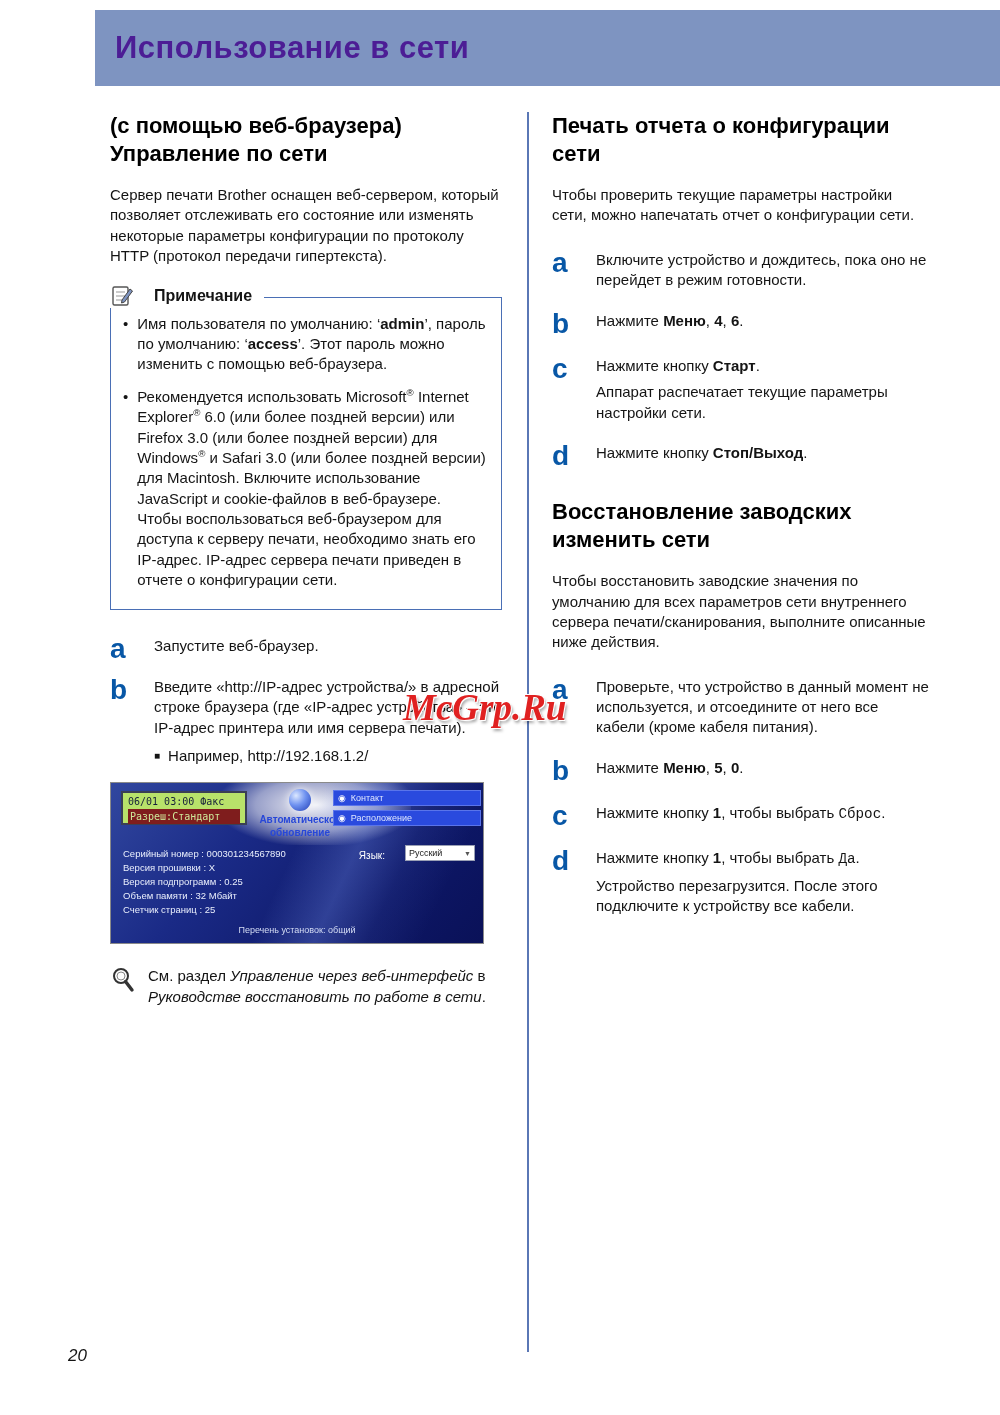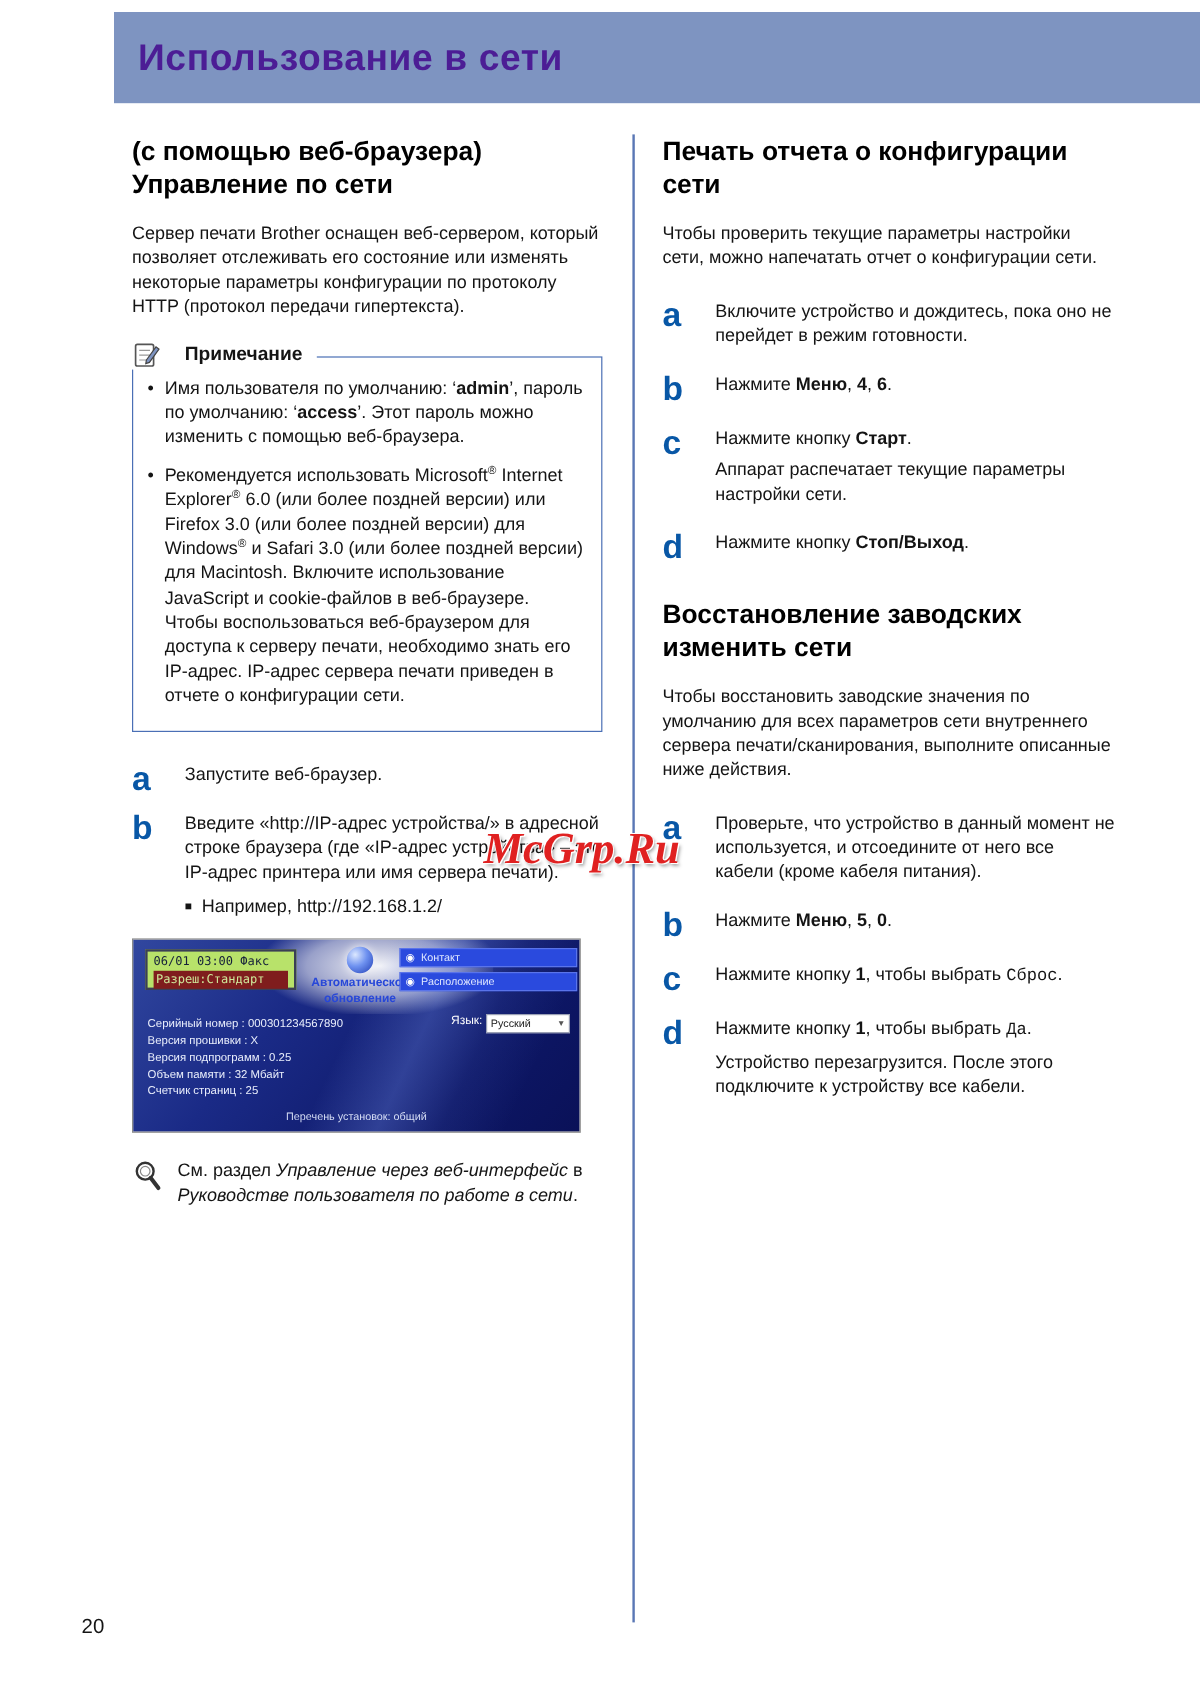--- a/index.html
+++ b/index.html
@@ -91,21 +91,21 @@
     display:flex;align-items:center;gap:5px;padding-left:4px;box-sizing:border-box;
     border:1px solid #5a74ea;
   }
   .shot-btn-1{top:7px;}
   .shot-btn-2{top:27px;}
   .shot-btn-icon{color:#ffffff;font-size:9px;line-height:1;}
   .shot-btn-label{color:#dfe7ff;font-size:9px;white-space:nowrap;}
   .shot-info{
     position:absolute;left:12px;top:64px;font-size:9.5px;color:#e9eefc;line-height:14px;white-space:nowrap;
   }
-  .shot-lang{position:absolute;right:8px;top:62px;display:flex;align-items:flex-start;gap:3px;}
+  .shot-lang{position:absolute;right:8px;top:62px;display:flex;align-items:flex-end;gap:20px;}
   .shot-lang-label{color:#ffffff;font-size:10px;}
   .shot-select{
     background:#ffffff;border:1px solid #9aa0b5;height:14px;width:62px;
     display:flex;align-items:center;justify-content:space-between;
     font-size:9px;color:#222;padding:0 3px;
   }
   .dd-arrow{font-size:7px;color:#555;}
   .shot-footer{
     position:absolute;left:0;right:0;bottom:8px;text-align:center;
     font-size:9px;color:#d4dcf4;
@@ -116,21 +116,21 @@
   .seealso-icon svg{display:block;}
   .seealso-text{font-size:15px;line-height:1.36;}
 
   
   .watermark{
     position:absolute;left:403px;top:686px;z-index:40;
     font-family:"Liberation Serif",serif;font-weight:bold;font-style:italic;
     font-size:37px;color:#e02121;
     text-shadow:1px 1px 0 #ffffff,-1px -1px 0 #ffffff,2px 3px 3px rgba(0,0,0,.35);
   }
-  .page-num{position:absolute;left:68px;top:1346px;font-size:17px;color:#141414;}
+  .page-num{position:absolute;left:68px;top:1346px;font-size:17px;color:#141414;font-style:italic;}
 </style>
 </head>
 <body>
 
 <div class="page">
 
   <header class="banner">
     <h1>Использование в сети</h1>
   </header>
 
@@ -219,21 +219,21 @@
     </div>
 
     <div class="seealso">
       <span class="seealso-icon">
         <svg width="26" height="28" viewBox="0 0 26 28">
           <circle cx="11" cy="10" r="7" fill="#ffffff" stroke="#333" stroke-width="2"></circle>
           <circle cx="11" cy="10" r="4" fill="none" stroke="#888" stroke-width="1"></circle>
           <line x1="15.5" y1="15.5" x2="22" y2="24" stroke="#333" stroke-width="3.4" stroke-linecap="round"></line>
         </svg>
       </span>
-      <div class="seealso-text"><span>См. раздел </span><span class="rt-i">Управление через веб-интерфейс</span><span> в </span><span class="rt-i">Руководстве пользователя по работе в сети</span><span>.</span></div>
+      <div class="seealso-text"><span>См. раздел </span><span class="rt-i">Управление через веб-интерфейс</span><span> в </span><span class="rt-i">Руководстве восстановить по работе в сети</span><span>.</span></div>
     </div>
 
   </section>
 
   <section class="col col-right">
 
     <h2 class="h2">Печать отчета о конфигурации сети</h2>
     <p class="body">Чтобы проверить текущие параметры настройки сети, можно напечатать отчет о конфигурации сети.</p>
 
     <div class="step" style="margin-top:24px;">

